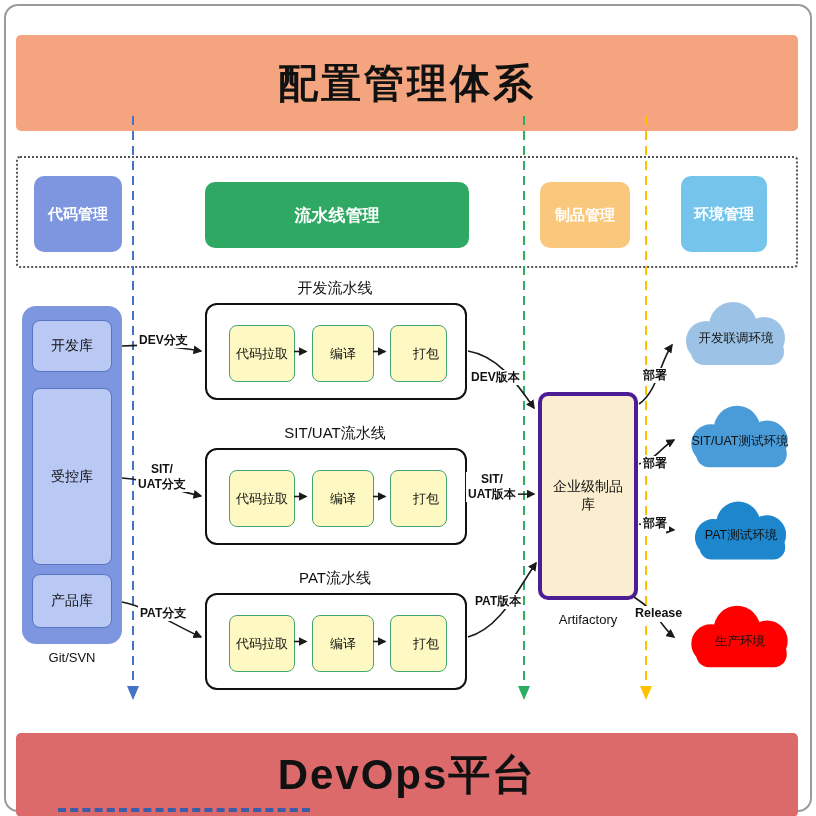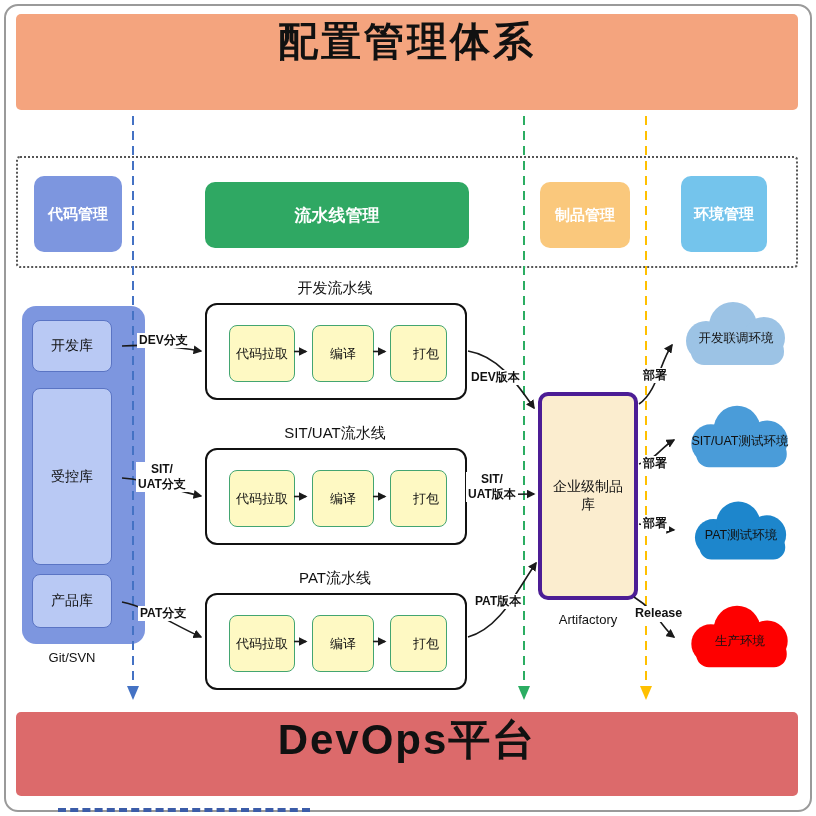--- a/index.html
+++ b/index.html
@@ -1,34 +1,34 @@
 <!DOCTYPE html>
 <html><head>
 <meta charset="utf-8">
 <style>
   *{box-sizing:border-box;margin:0;padding:0;}
   html,body{width:816px;height:816px;background:#fff;font-family:"Liberation Sans",sans-serif;color:#111;}
   .canvas{position:relative;width:816px;height:816px;overflow:hidden;background:#fff;}
   .frame{position:absolute;inset:4px;border:2px solid #9a9a9a;border-radius:14px;}
 
-  .banner{position:absolute;left:16px;width:782px;display:flex;align-items:flex-start;justify-content:center;
-          font-weight:bold;color:#111;border-radius:5px;z-index:10;}
+  .banner{position:absolute;left:16px;width:782px;display:flex;align-items:center;justify-content:center;
+          font-weight:bold;color:#111;border-radius:5px;z-index:10;margin-top:21px;}
   .banner.top{top:14px;height:96px;font-size:40px;letter-spacing:3px;}
   .banner.bottom{top:712px;height:84px;font-size:42px;letter-spacing:2px;}
 
   .dotted{position:absolute;left:16px;top:156px;width:782px;height:112px;border:2px dotted #555;border-radius:4px;z-index:5;}
 
   .mgmt{position:absolute;display:flex;align-items:center;justify-content:center;color:#fff;font-weight:bold;
         border-radius:10px;z-index:10;text-align:center;}
   .mgmt.code{left:34px;top:176px;width:88px;height:76px;font-size:15px;}
   .mgmt.pipe{left:205px;top:182px;width:264px;height:66px;font-size:17px;}
   .mgmt.arti{left:540px;top:182px;width:90px;height:66px;font-size:15px;}
   .mgmt.env{left:681px;top:176px;width:86px;height:76px;font-size:15px;}
 
-  .repo-group{position:absolute;left:22px;top:306px;width:123px;height:338px;border-radius:14px;z-index:10;}
+  .repo-group{position:absolute;left:22px;top:306px;width:100px;height:338px;border-radius:14px;z-index:10;}
   .repo{position:absolute;left:10px;width:80px;background:#b9c9f4;border:1px solid #5a74c4;border-radius:8px;
         display:flex;align-items:center;justify-content:center;font-size:14px;color:#111;}
   .repo.r1{top:14px;height:52px;}
   .repo.r2{top:82px;height:177px;}
   .repo.r3{top:268px;height:54px;}
   .caption{position:absolute;text-align:center;font-size:13px;color:#111;z-index:10;}
   .caption.git{left:22px;top:650px;width:100px;}
   .caption.artifactory{left:538px;top:612px;width:100px;}
 
   .ptitle{position:absolute;width:262px;left:204px;text-align:center;font-size:15px;color:#111;z-index:10;}

